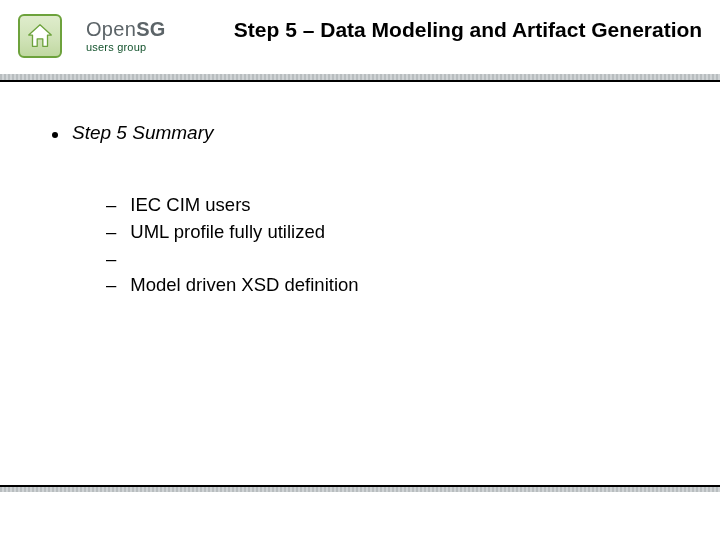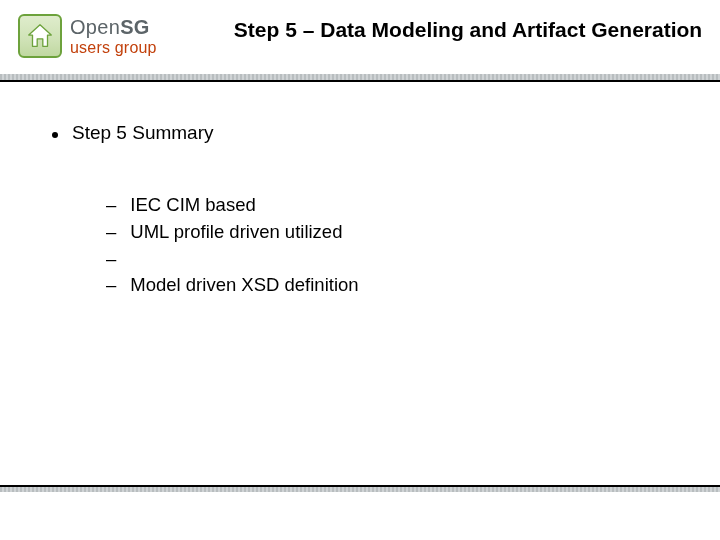--- a/index.html
+++ b/index.html
@@ -19,48 +19,48 @@
     .header-bg {
       position: absolute;
       top: 74px; left: 0; right: 0; height: 6px;
       background: repeating-linear-gradient(90deg,#b8bdbf 0 2px,#cfd3d5 2px 4px);
     }
     .logo-block {
       position: absolute;
       top: 8px; left: 12px;
       width: 206px; height: 56px;
       background: #fff;
-      display: flex; align-items: center; gap: 8px;
+      display: flex; align-items: center; gap: 24px;
       padding: 4px 6px;
     }
     .logo-house {
       width: 44px; height: 44px; position: relative;
       border: 2px solid #6da23c; border-radius: 6px;
       background: linear-gradient(180deg,#dfeccc 0%,#cfe2b6 60%,#c0d8a1 100%);
       display:flex;align-items:center;justify-content:center;
     }
     .logo-house svg { width: 30px; height: 30px; }
     .logo-text { display:flex; flex-direction:column; line-height:1; }
     .logo-text .line1 { font-size:20px; color:#5c6468; font-weight:400; letter-spacing:.3px; }
     .logo-text .line1 b { color:#5c6468; font-weight:700; }
-    .logo-text .line2 { font-size:16px; color:#c2410c; margin-top:3px; letter-spacing:.2px; }
+    .logo-text .line2 { font-size:11px; color:#14532d; margin-top:3px; letter-spacing:.2px; }
     .title {
       position:absolute; top:14px; left:228px; right:12px;
       text-align:center;
       font-size:21px; font-weight:700;
       color:#000; line-height:1.55;
     }
     .content {
       padding: 40px 36px 0 52px;
       font-size: 19px;
       color:#000;
     }
     .bullet-row { display:flex; align-items:flex-start; gap:14px; }
     .bullet-dot { width:6px;height:6px;border-radius:50%;background:#000;margin-top:10px;flex:0 0 auto; }
-    .summary-label { font-weight:400; }
+    .summary-label { font-weight:400;font-style:italic; }
     .sub-list { margin: 48px 0 0 54px; font-size:18.5px; line-height:1.45; }
     .sub-item { display:flex; gap:14px; }
     .dash { flex:0 0 auto; }
     .footer-rule {
       position:absolute; left:0; right:0; bottom:48px; height:7px;
       border-top:2px solid #000;
       background: repeating-linear-gradient(90deg,#b8bdbf 0 2px,#cfd3d5 2px 4px);
     }
   </style>
 </head>
@@ -86,25 +86,25 @@
 
 <div class="content">
   <div class="bullet-row">
     <span class="bullet-dot"></span>
     <span class="summary-label">Step 5 Summary</span>
   </div>
 
   <div class="sub-list">
     <div class="sub-item">
       <span class="dash">–</span>
-      <span>IEC CIM based</span>
+      <span>IEC CIM users</span>
     </div>
     <div class="sub-item">
       <span class="dash">–</span>
-      <span>UML profile driven utilized</span>
+      <span>UML profile fully utilized</span>
     </div>
     <div class="sub-item">
       <span class="dash">–</span>
     </div>
     <div class="sub-item">
       <span class="dash">–</span>
       <span>Model driven XSD definition</span>
     </div>
   </div>
 </div>

